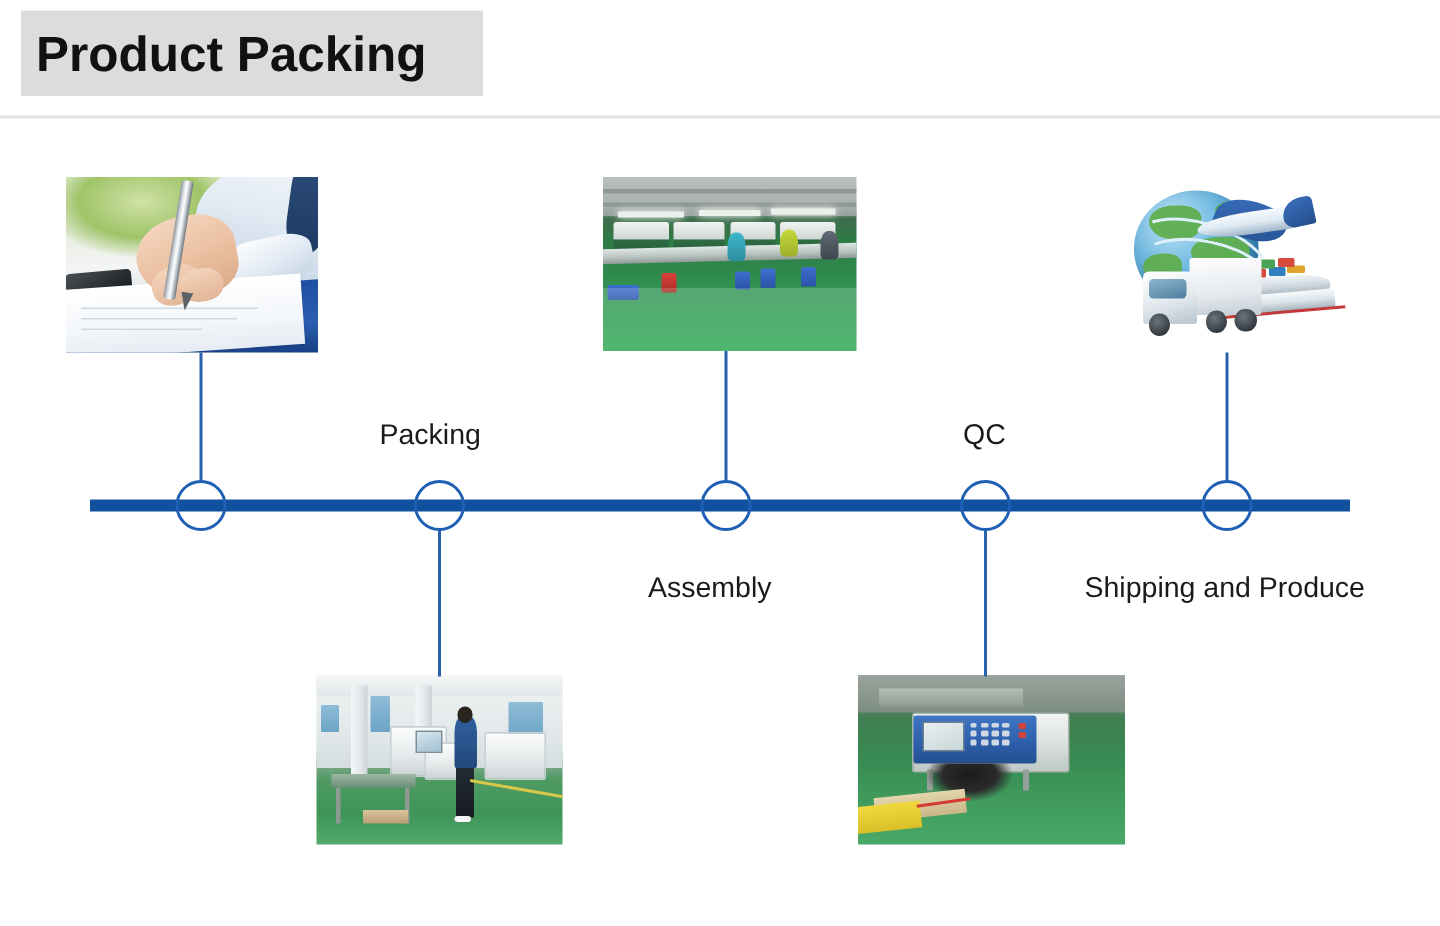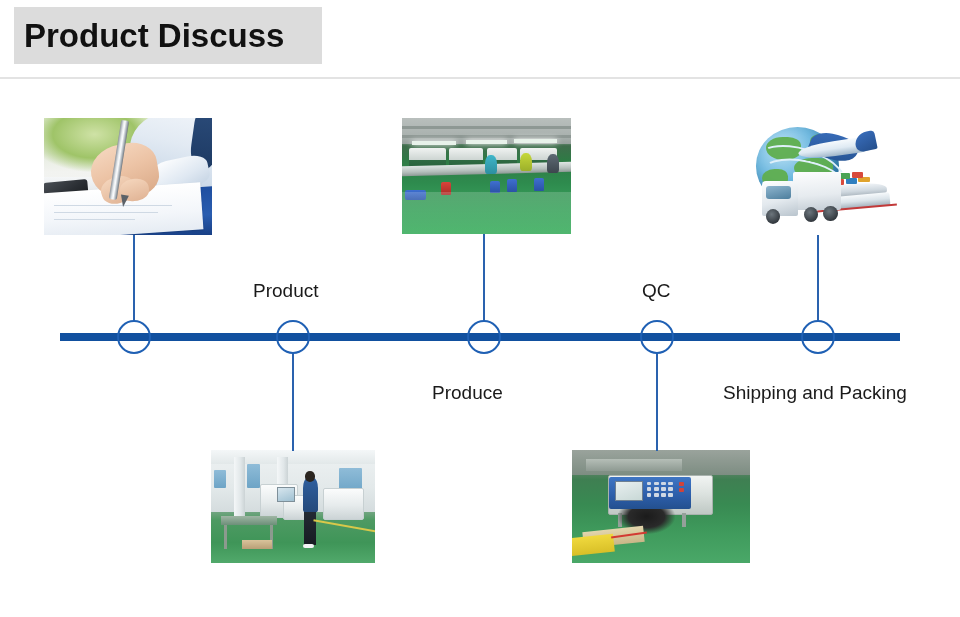--- a/index.html
+++ b/index.html
@@ -460,21 +460,21 @@
     width: 20%; height: 2px; background: #d23a32;
     transform: rotate(-8deg);
   }
 </style>
 </head>
 <body>
 
 <div id="slide">
 
   <div id="title-box">
-    <div id="title-text">Product Discuss</div>
+    <div id="title-text">Product Packing</div>
   </div>
   <div id="header-divider"></div>
 
   <div class="photo p-sign" style="left:44px; top:118px; width:168px; height:117px;">
     <div class="inner">
       <div class="desk"></div>
       <div class="shirt"></div>
       <div class="tie"></div>
       <div class="cuff"></div>
       <div class="phone"></div>
@@ -608,21 +608,21 @@
 
   <div id="timeline-bar"></div>
 
   <div class="node" style="left:117px;"></div>
   <div class="node" style="left:276px;"></div>
   <div class="node" style="left:467px;"></div>
   <div class="node" style="left:640px;"></div>
   <div class="node" style="left:801px;"></div>
 
 
-  <div class="tl-label" style="left:253px; top:281px;">Product</div>
-
-  <div class="tl-label" style="left:432px; top:383px;">Produce</div>
+  <div class="tl-label" style="left:253px; top:281px;">Packing</div>
+
+  <div class="tl-label" style="left:432px; top:383px;">Assembly</div>
 
   <div class="tl-label" style="left:642px; top:281px;">QC</div>
 
-  <div class="tl-label" style="left:723px; top:383px;">Shipping and Packing</div>
+  <div class="tl-label" style="left:723px; top:383px;">Shipping and Produce</div>
 
 </div>
 
 </body></html>

